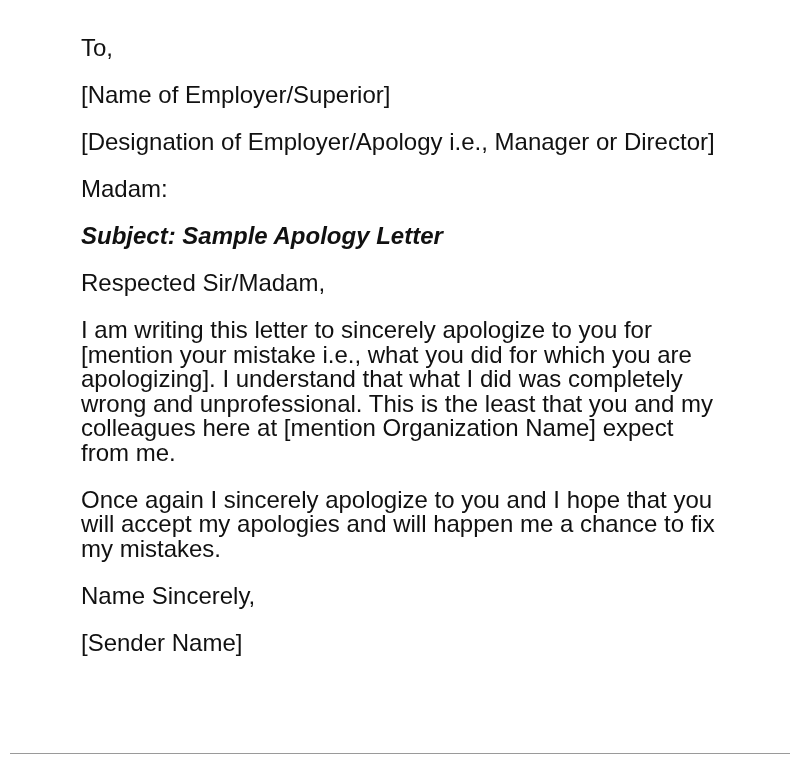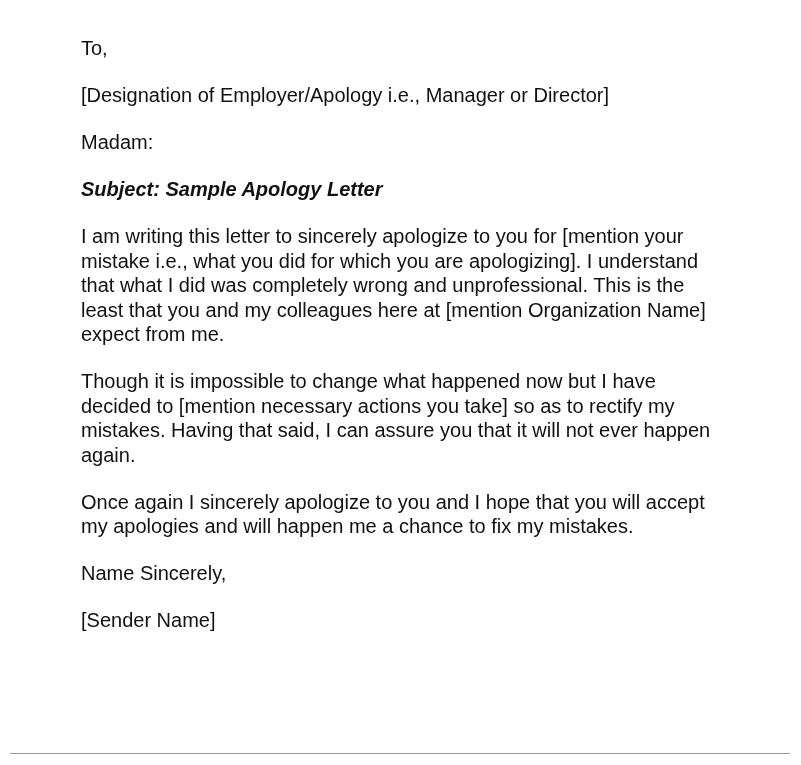--- a/index.html
+++ b/index.html
@@ -1,36 +1,37 @@
 <!DOCTYPE html>
 <html><head>
   <meta charset="utf-8">
   <style>
     html, body { margin: 0; padding: 0; background: #ffffff; }
     body { width: 801px; height: 765px; position: relative; overflow: hidden; }
     .page {
       position: absolute; left: 81px; top: 36px; width: 640px;
       font-family: "Liberation Sans", sans-serif;
-      font-size: 20px; line-height: 24.5px; color: #111111;
+      font-size: 24px; line-height: 24.5px; color: #111111;
     }
     .p { margin: 0 0 22.5px 0; }
     .bold { font-weight: bold; font-style: italic; }
     .rule {
       position: absolute; left: 10px; top: 753px; width: 780px; height: 0;
       border-top: 1.5px solid #9a9a9a;
     }
   </style>
 </head>
 <body>
 
 <div class="page">
   <p class="p">To,</p>
+  <p class="p">[Name of Employer/Superior]</p>
   <p class="p">[Designation of Employer/Apology i.e., Manager or Director]</p>
   <p class="p">Madam:</p>
   <p class="p bold">Subject: Sample Apology Letter</p>
+  <p class="p">Respected Sir/Madam,</p>
   <p class="p">I am writing this letter to sincerely apologize to you for [mention your mistake i.e., what you did for which you are apologizing]. I understand that what I did was completely wrong and unprofessional. This is the least that you and my colleagues here at [mention Organization Name] expect from me.</p>
-  <p class="p">Though it is impossible to change what happened now but I have decided to [mention necessary actions you take] so as to rectify my mistakes. Having that said, I can assure you that it will not ever happen again.</p>
   <p class="p">Once again I sincerely apologize to you and I hope that you will accept my apologies and will happen me a chance to fix my mistakes.</p>
   <p class="p">Name Sincerely,</p>
   <p class="p">[Sender Name]</p>
 </div>
 
 <div class="rule"></div>
 
 </body></html>

